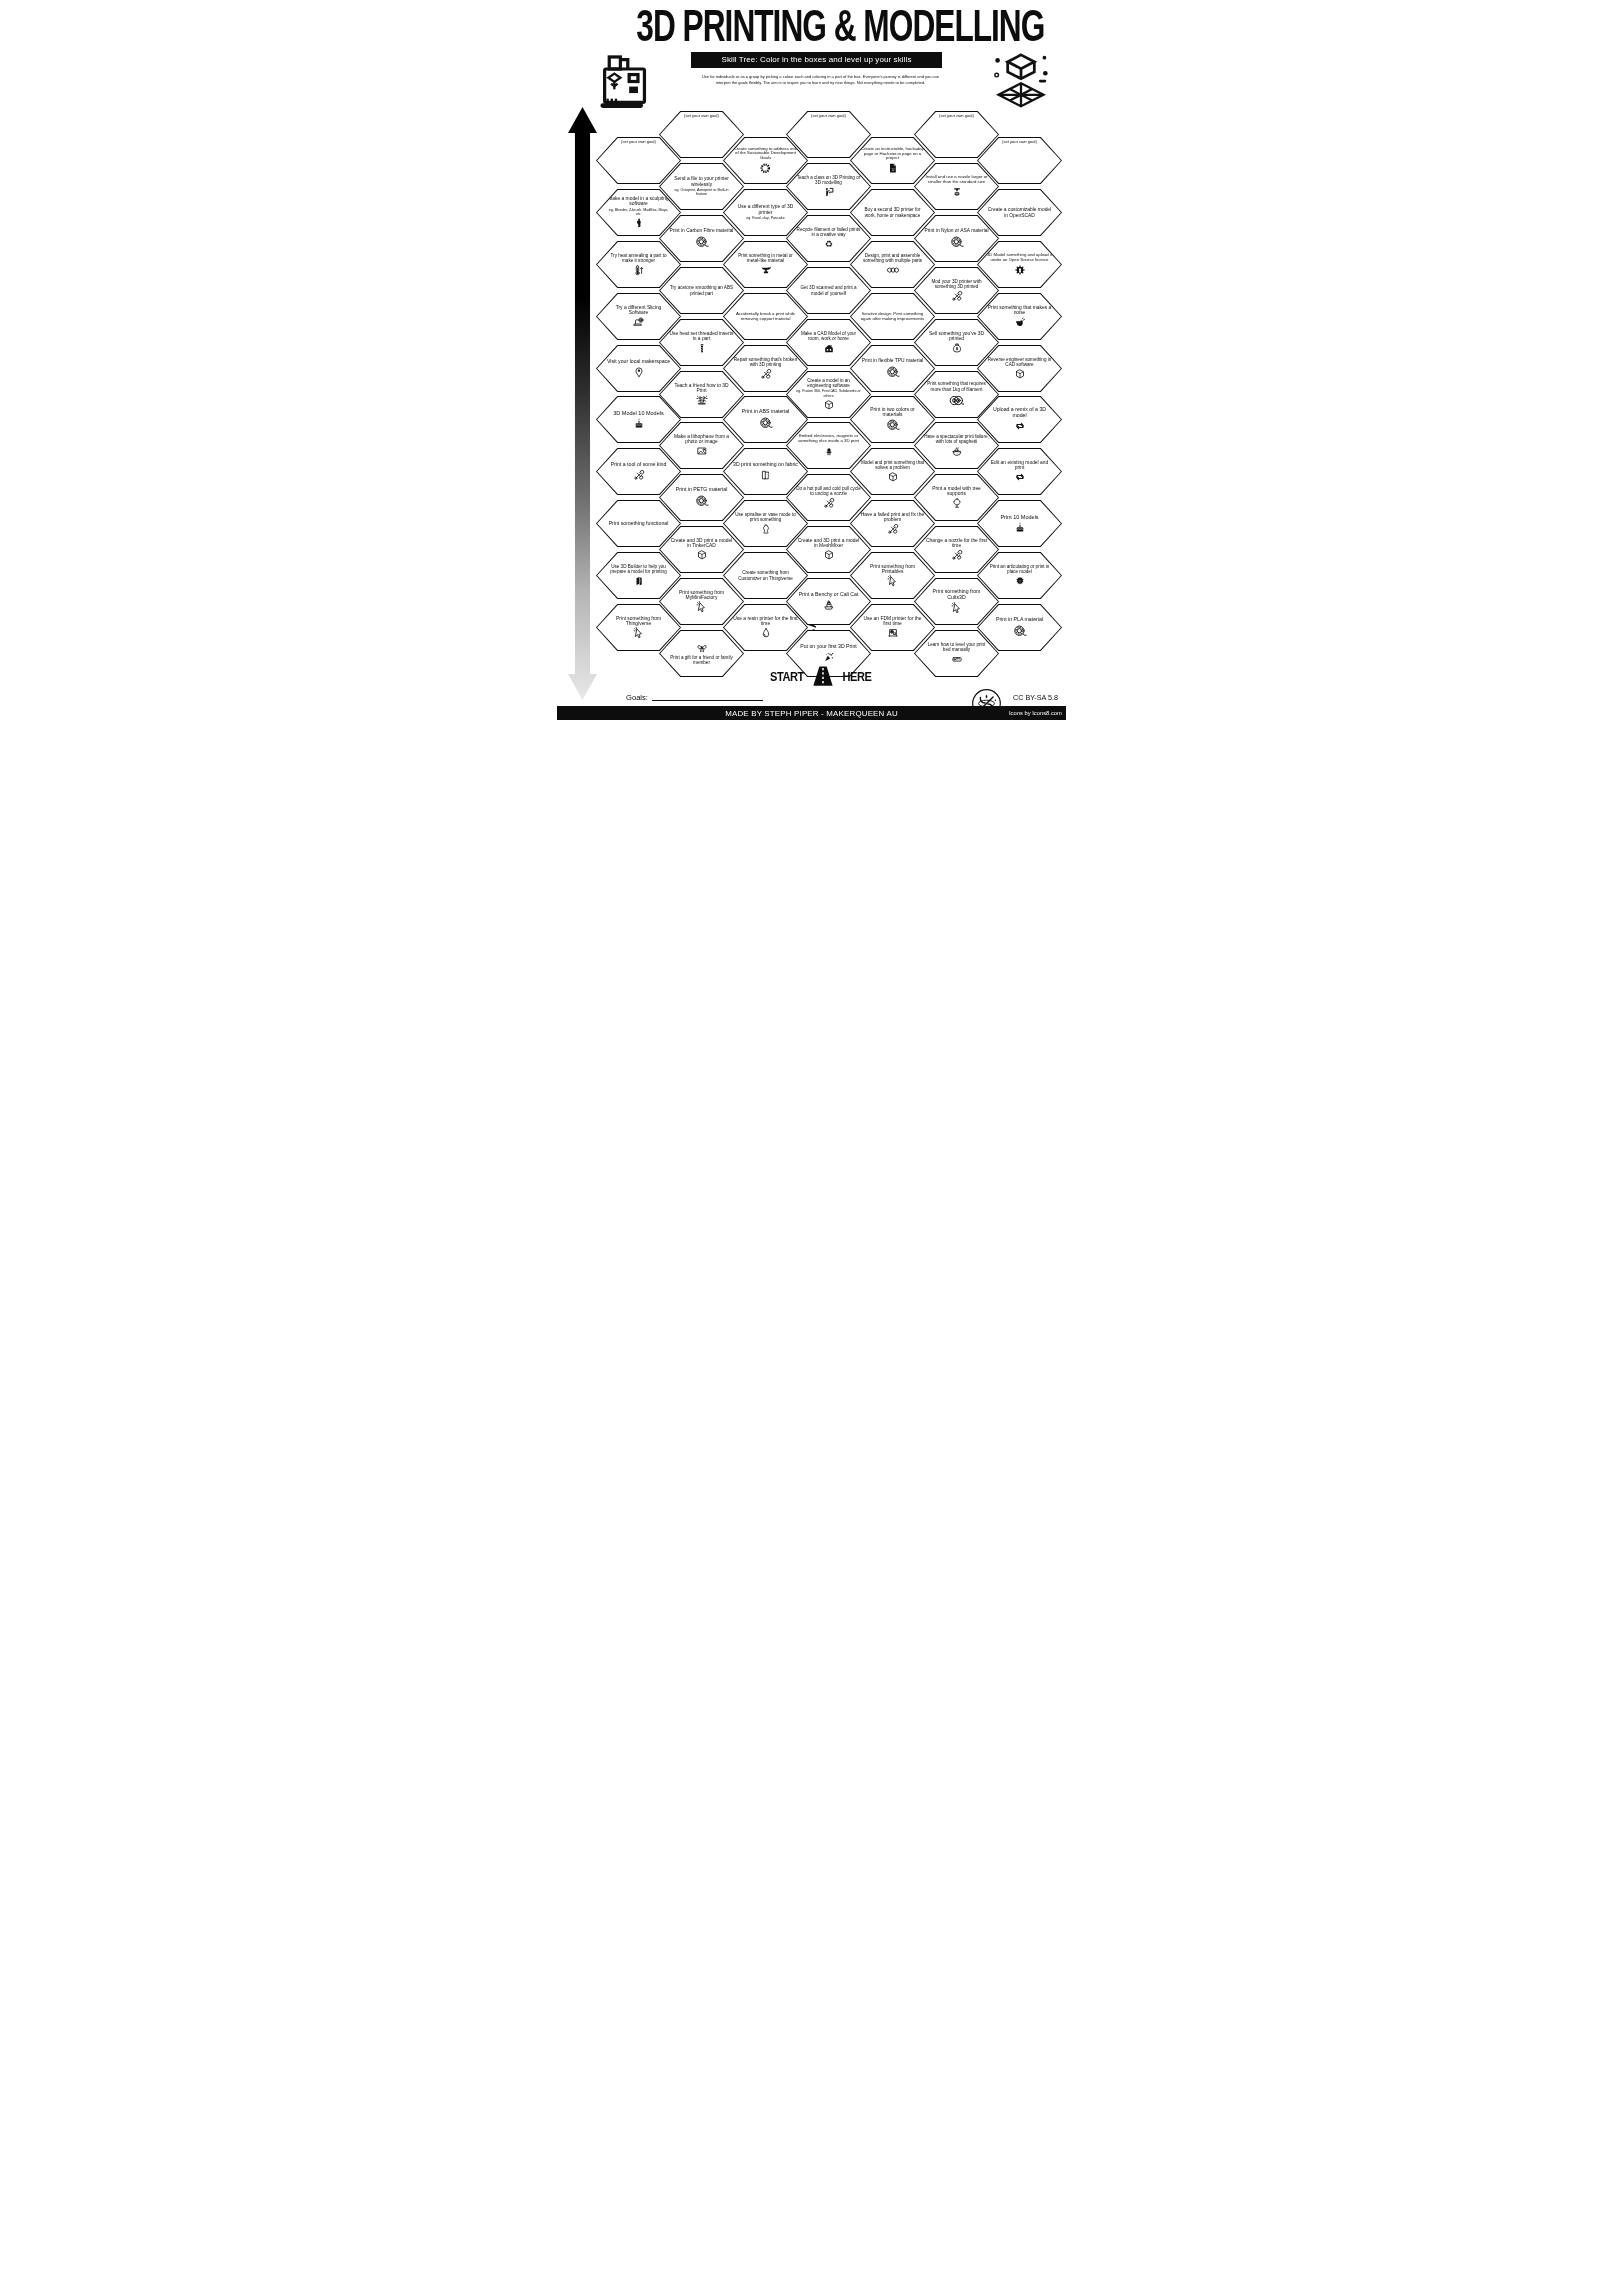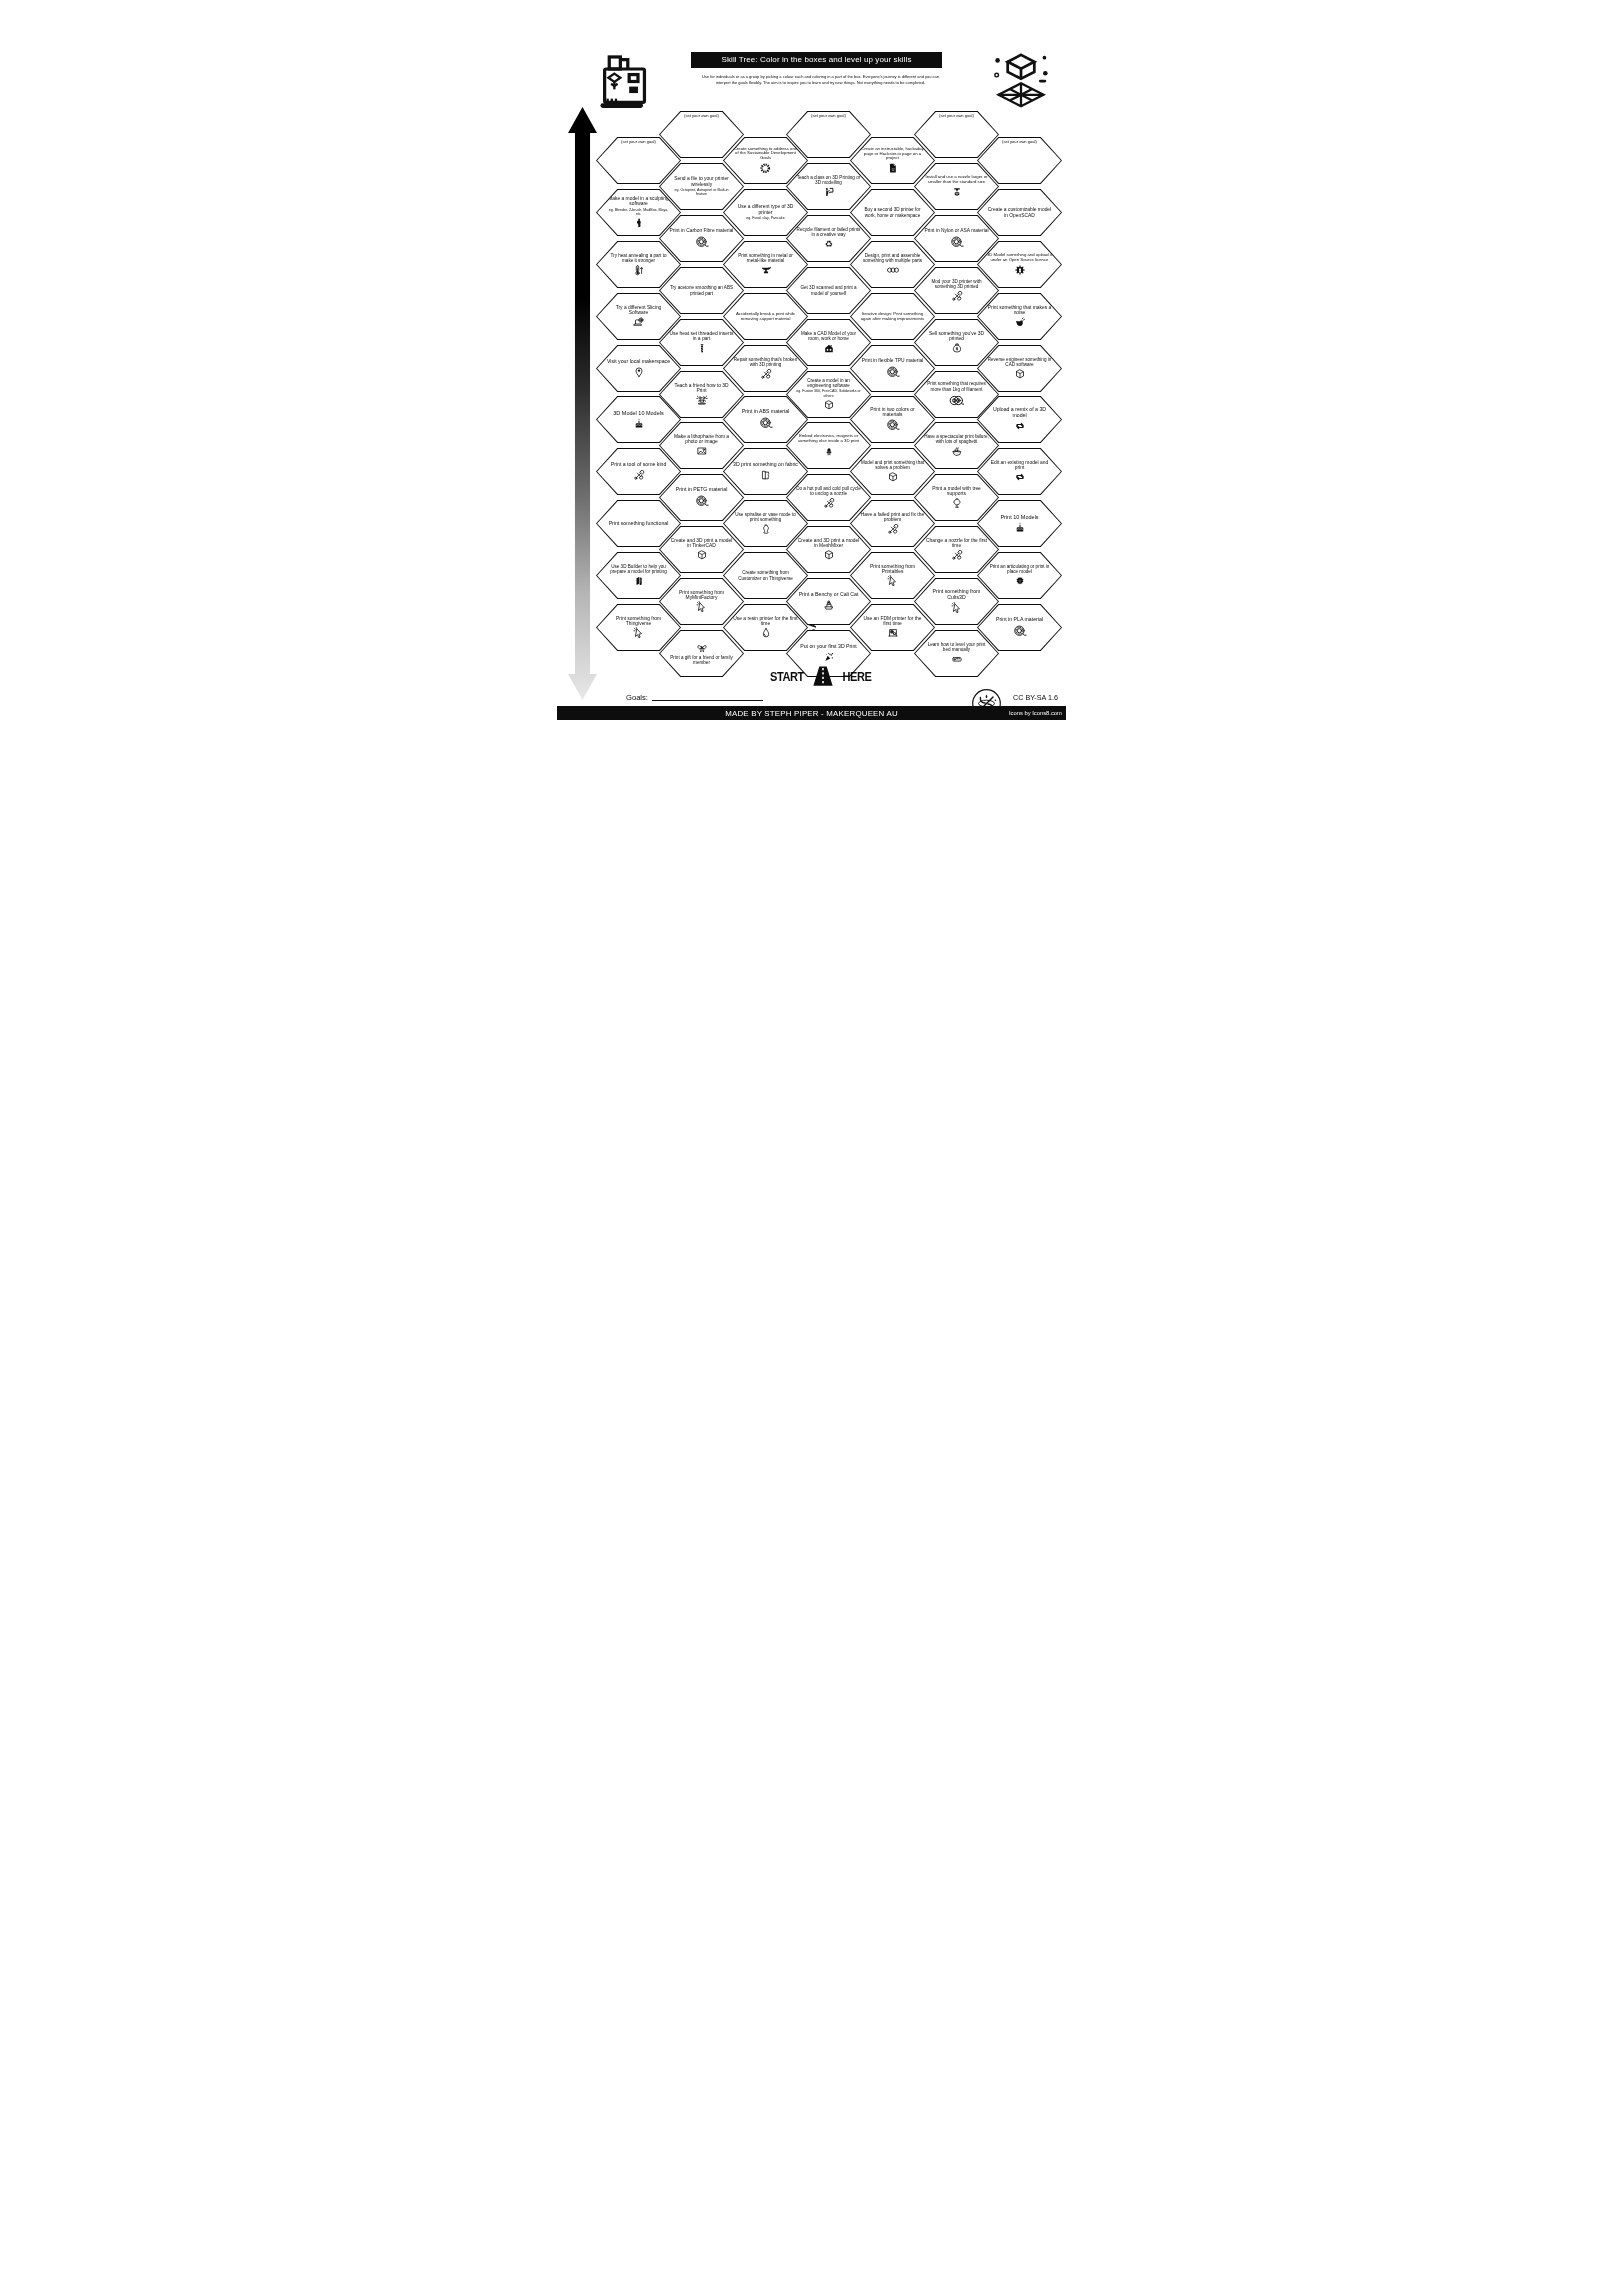--- a/index.html
+++ b/index.html
@@ -53,20 +53,23 @@
   .credit{position:absolute;left:0;width:509px;bottom:0;height:14px;display:flex;align-items:center;
           justify-content:center;color:#fff;font-size:7.9px;letter-spacing:0.2px;}
   .maker-logo{position:absolute;left:415px;top:689px;}
   .icons8{position:absolute;left:452px;top:710px;color:#fff;font-size:5.8px;}
 </style>
 </head>
 <body>
 
 <div class="poster">
 
+  <div class="title-wrap">
+    <span class="title">3D PRINTING &amp; MODELLING</span>
+  </div>
   <div class="subtitle-bar">
     <span>Skill Tree:  Color in the boxes and level up your skills</span>
   </div>
   <div class="desc">
     <div>Use for individuals or as a group by picking a colour each and coloring in a part of the box.  Everyone's journey is different and you can</div>
     <div>interpret the goals flexibly.  The aim is to inspire you to learn and try new things. Not everything needs to be completed.</div>
   </div>
 
   <span class="printer-logo icon">
     <svg width="50" height="55" viewBox="0 0 108 118">
@@ -1011,21 +1014,21 @@
       </svg>
     </span>
     <span class="start-word">HERE</span>
   </div>
 
   <div class="name-row">
     <span class="name-label">Goals:</span>
     <span class="name-line"></span>
   </div>
 
-  <div class="cc">CC BY-SA 1.6</div>
+  <div class="cc">CC BY-SA 5.8</div>
 
   <span class="maker-logo icon">
     <svg width="29" height="29" viewBox="0 0 62 62">
       <circle cx="31" cy="31" r="29.5" fill="#fff" stroke="#111" stroke-width="2.5"></circle>
       <g fill="none" stroke="#111" stroke-width="3" stroke-linecap="round">
         <path d="M17 45 L45 17"></path>
         <path d="M18 18 c-1 7 3 12 10 12"></path>
         <path d="M44 44 c1 -7 -3 -12 -10 -12"></path>
       </g>
       <path d="M31 12 c2.5 3.5 2.5 6 0 8 c-2.5 -2 -2.5 -4.5 0 -8 Z" fill="#111"></path>

